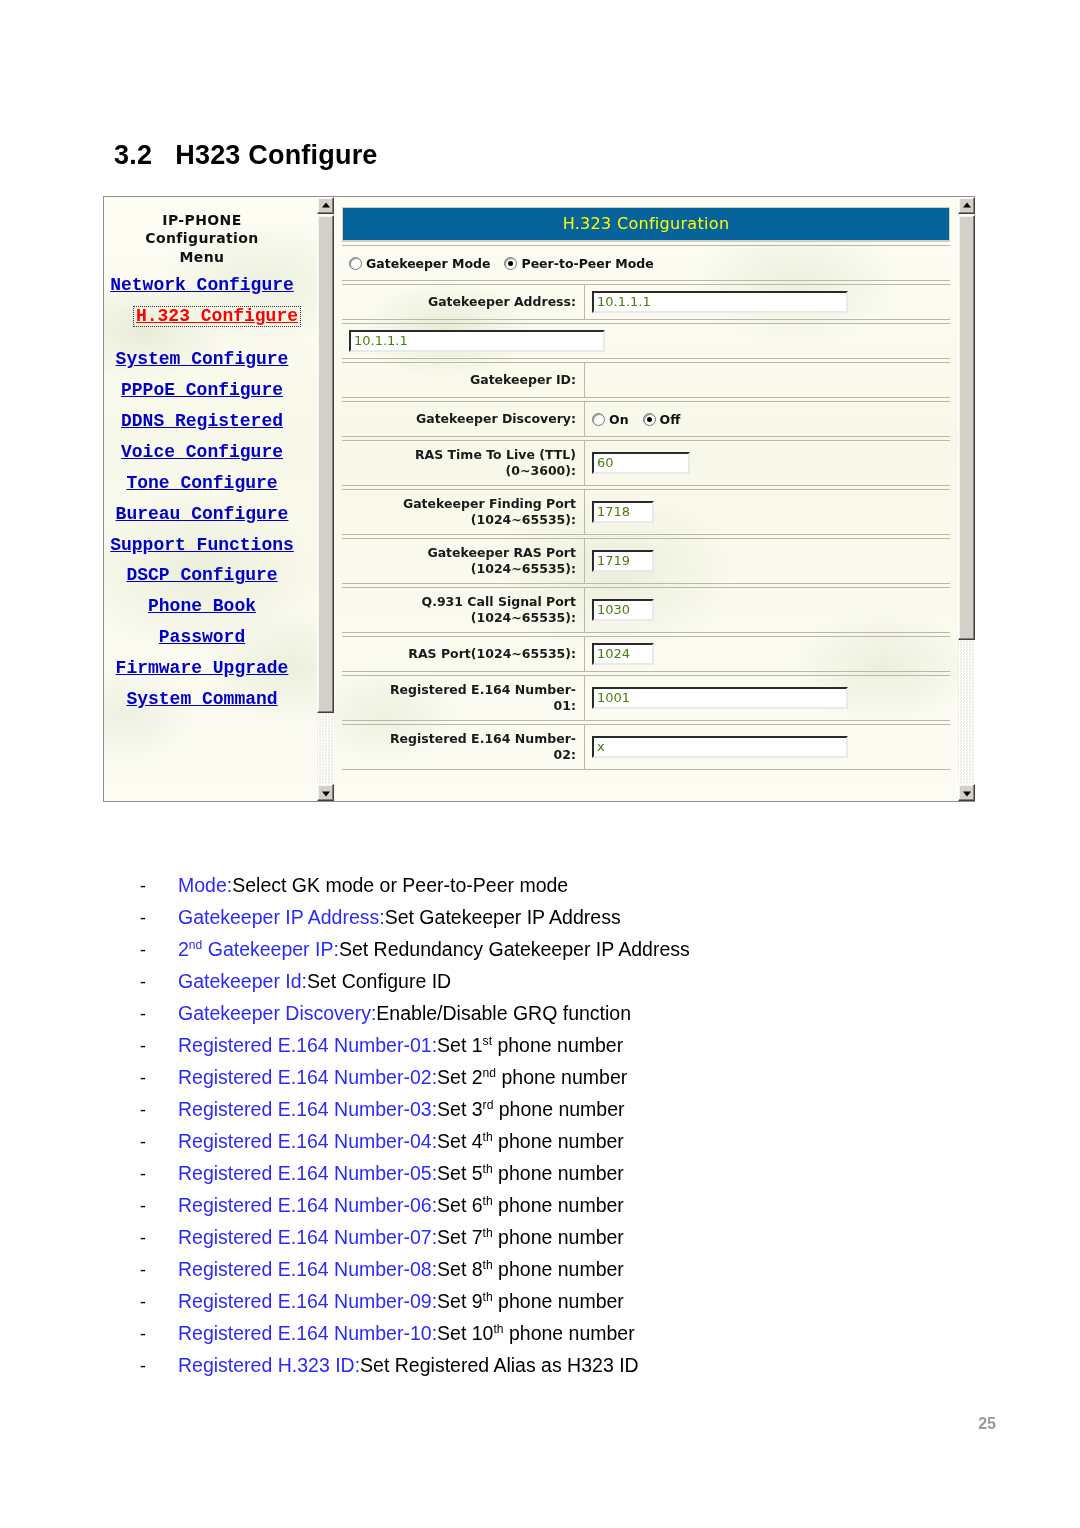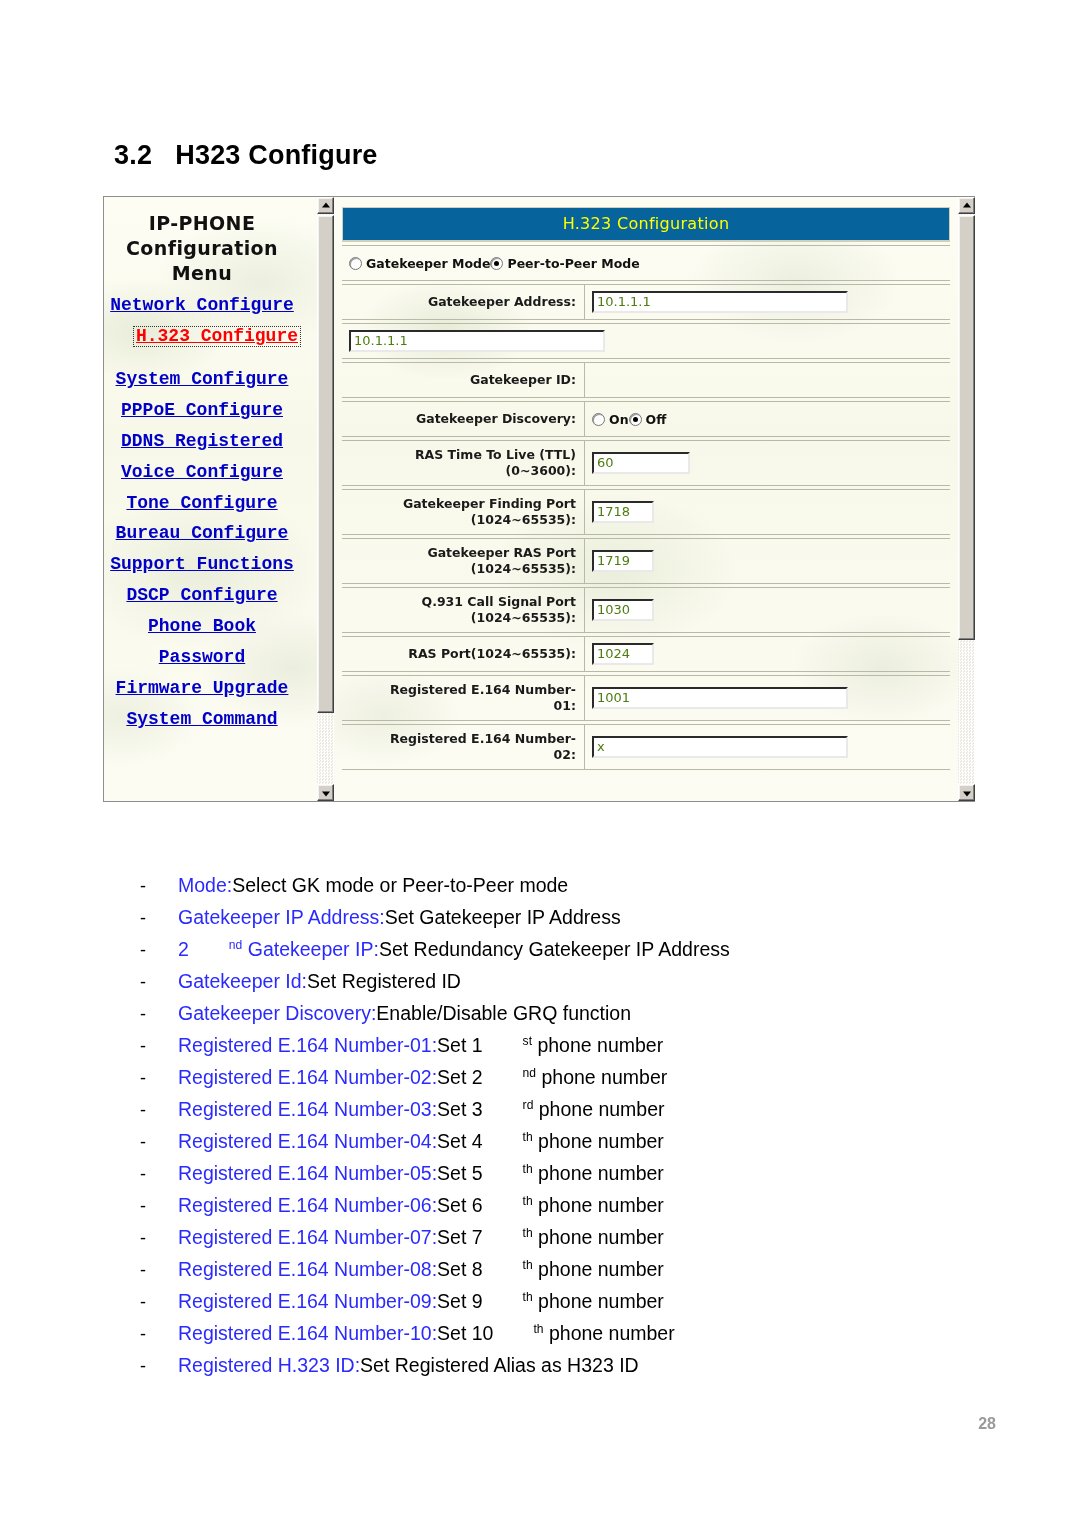--- a/index.html
+++ b/index.html
@@ -65,21 +65,21 @@
     left: 0; top: 0;
     width: 196px;
     height: 604px;
     padding-top: 14px;
     box-sizing: border-box;
   }
   .menu-title {
     text-align: center;
     font-family: "DejaVu Sans", sans-serif;
     font-weight: bold;
-    font-size: 19px;
+    font-size: 14px;
     color: #111111;
     line-height: 1.32;
     letter-spacing: 0.4px;
   }
   .menu-links {
     margin-top: 10px;
   }
   .menu-link {
     display: block;
     text-align: center;
@@ -229,20 +229,21 @@
     white-space: nowrap;
     overflow: hidden;
   }
   .inp.wide  { width: 256px; }
   .inp.med   { width: 98px; }
   .inp.small { width: 62px; }
 
   .radiogroup {
     display: flex;
     align-items: center;
+    gap: 14px;
     font-family: "DejaVu Sans", sans-serif;
     font-weight: bold;
     font-size: 12.5px;
     color: #111111;
   }
   .radio-item { display: flex; align-items: center; gap: 4px; cursor: pointer; }
   .radio {
     width: 11px; height: 11px;
     border-radius: 50%;
     border: 1px solid #767676;
@@ -278,21 +279,21 @@
     white-space: nowrap;
   }
   .bullet .dash {
     width: 38px;
     flex: none;
     color: #000000;
     font-size: 18px;
   }
   .bullet .term { color: #2a2aff; }
   .bullet .desc { color: #000000; }
-  sup { font-size: 0.62em; vertical-align: super; line-height: 0; margin-left: 40px; }
+  sup { font-size: 0.62em; vertical-align: super; line-height: 0; }
 
   .page-num {
     position: absolute;
     right: 84px;
     top: 1415px;
     font-size: 16px;
     font-weight: bold;
     color: #9a9a9a;
   }
 </style>
@@ -463,21 +464,21 @@
       <span class="desc"> Set Gatekeeper IP Address</span>
     </div>
     <div class="bullet">
       <span class="dash">-</span>
       <span class="term">2<sup>nd</sup> Gatekeeper IP:</span>
       <span class="desc"> Set Redundancy Gatekeeper IP Address</span>
     </div>
     <div class="bullet">
       <span class="dash">-</span>
       <span class="term">Gatekeeper Id:</span>
-      <span class="desc"> Set Registered ID</span>
+      <span class="desc"> Set Configure ID</span>
     </div>
     <div class="bullet">
       <span class="dash">-</span>
       <span class="term">Gatekeeper Discovery:</span>
       <span class="desc"> Enable/Disable GRQ function</span>
     </div>
     <div class="bullet">
       <span class="dash">-</span>
       <span class="term">Registered E.164 Number-01:</span>
       <span class="desc"> Set 1<sup>st</sup> phone number</span>
@@ -527,13 +528,13 @@
       <span class="term">Registered E.164 Number-10:</span>
       <span class="desc"> Set 10<sup>th</sup> phone number</span>
     </div>
     <div class="bullet">
       <span class="dash">-</span>
       <span class="term">Registered H.323 ID:</span>
       <span class="desc"> Set Registered Alias as H323 ID</span>
     </div>
   </div>
 
-<div class="page-num">28</div>
+<div class="page-num">25</div>
 
 </body></html>

